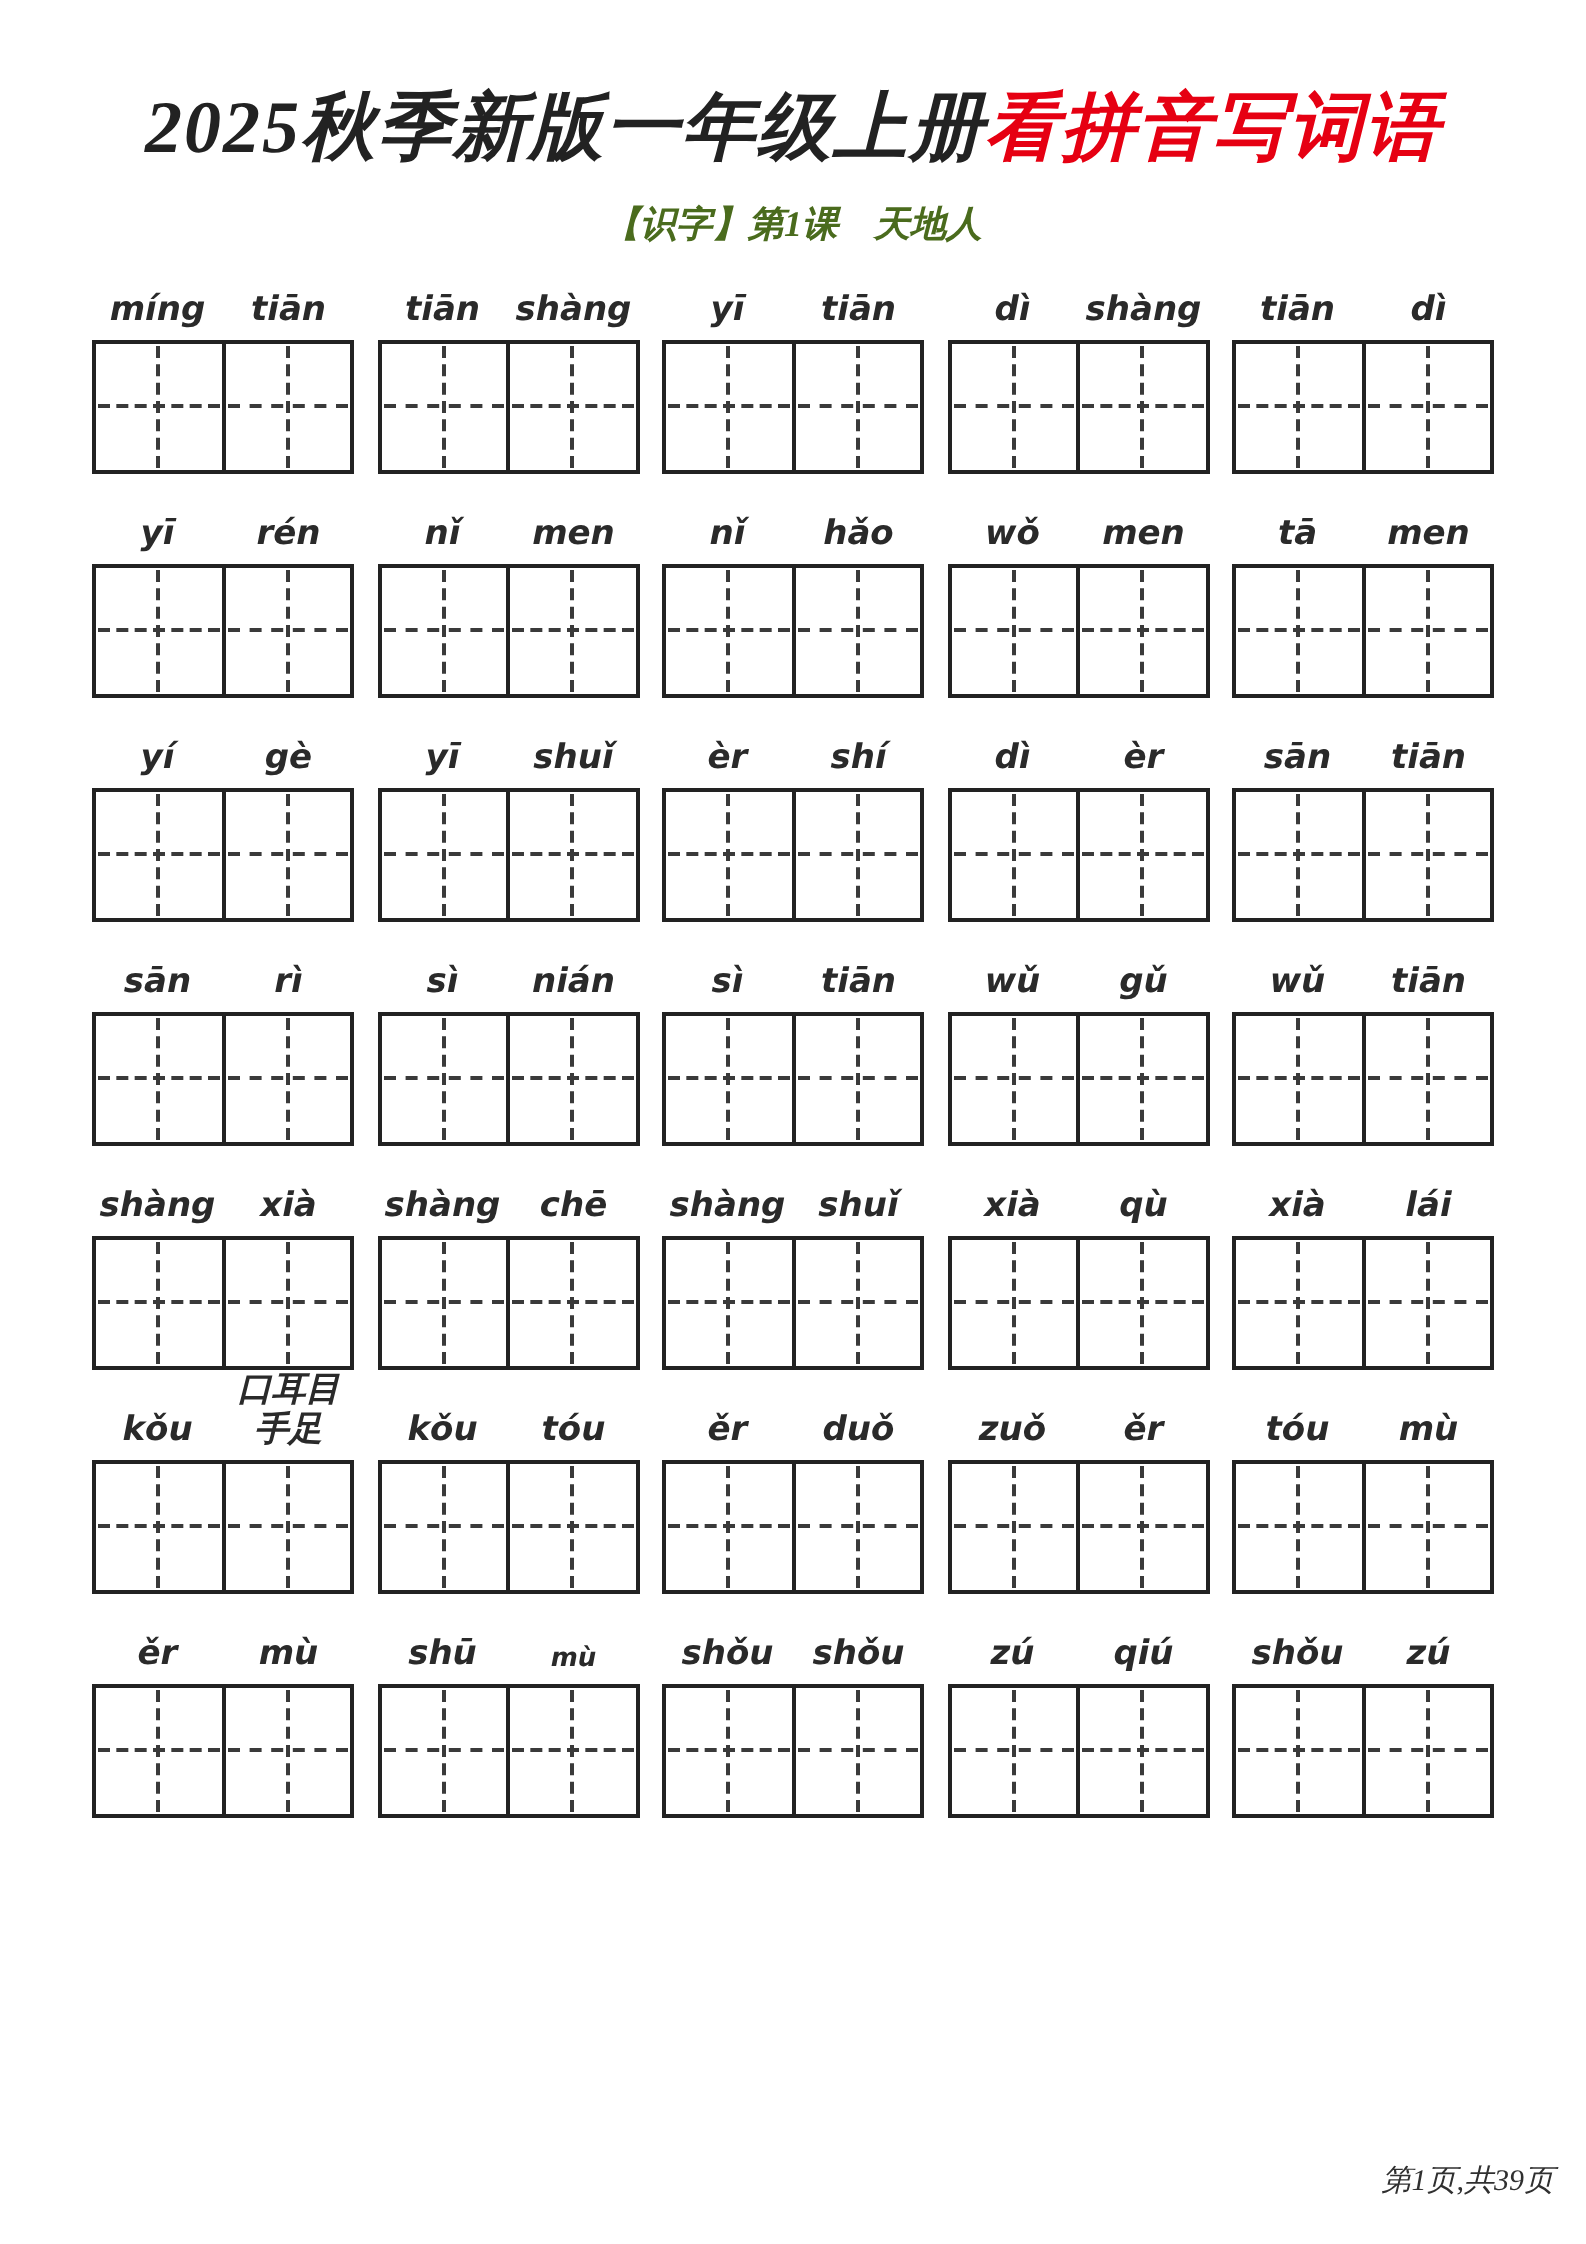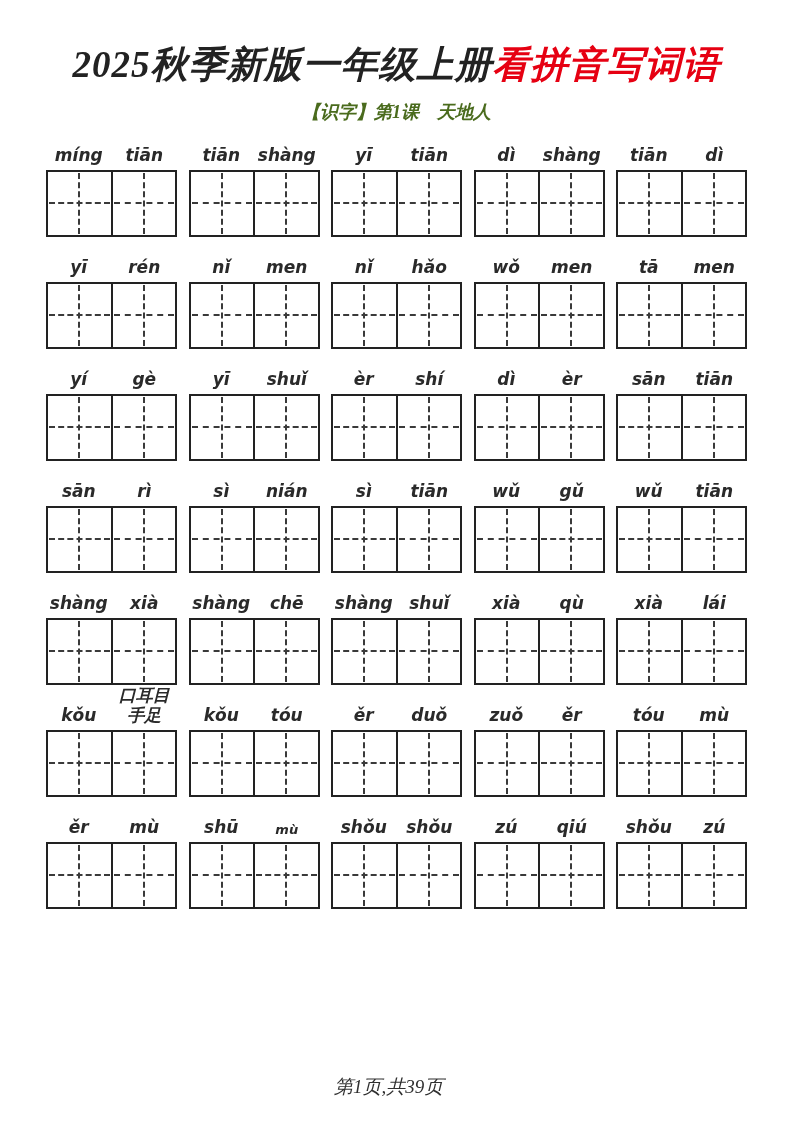--- a/index.html
+++ b/index.html
@@ -79,23 +79,23 @@
     margin-top: -1px;
     left: 1px;
     right: 1px;
     border-top: 2px dashed var(--dash, #3a3a3a);
   }
   .footer {
     position: absolute;
     left: 0;
     right: 16px;
     bottom: 22px;
-    text-align: center;
+    text-align: right;
     font-family: "Liberation Serif", "DejaVu Serif", serif;
-    font-size: 19px;
+    font-size: 15px;
     color: var(--footer, #303030);
   }
 </style>
 </head>
 <body>
 
 <div class="page">
   <h1 class="title"><span>2025秋季新版一年级上册</span><span class="title-red">看拼音写词语</span></h1>
 
   <div id="worksheet-body">

